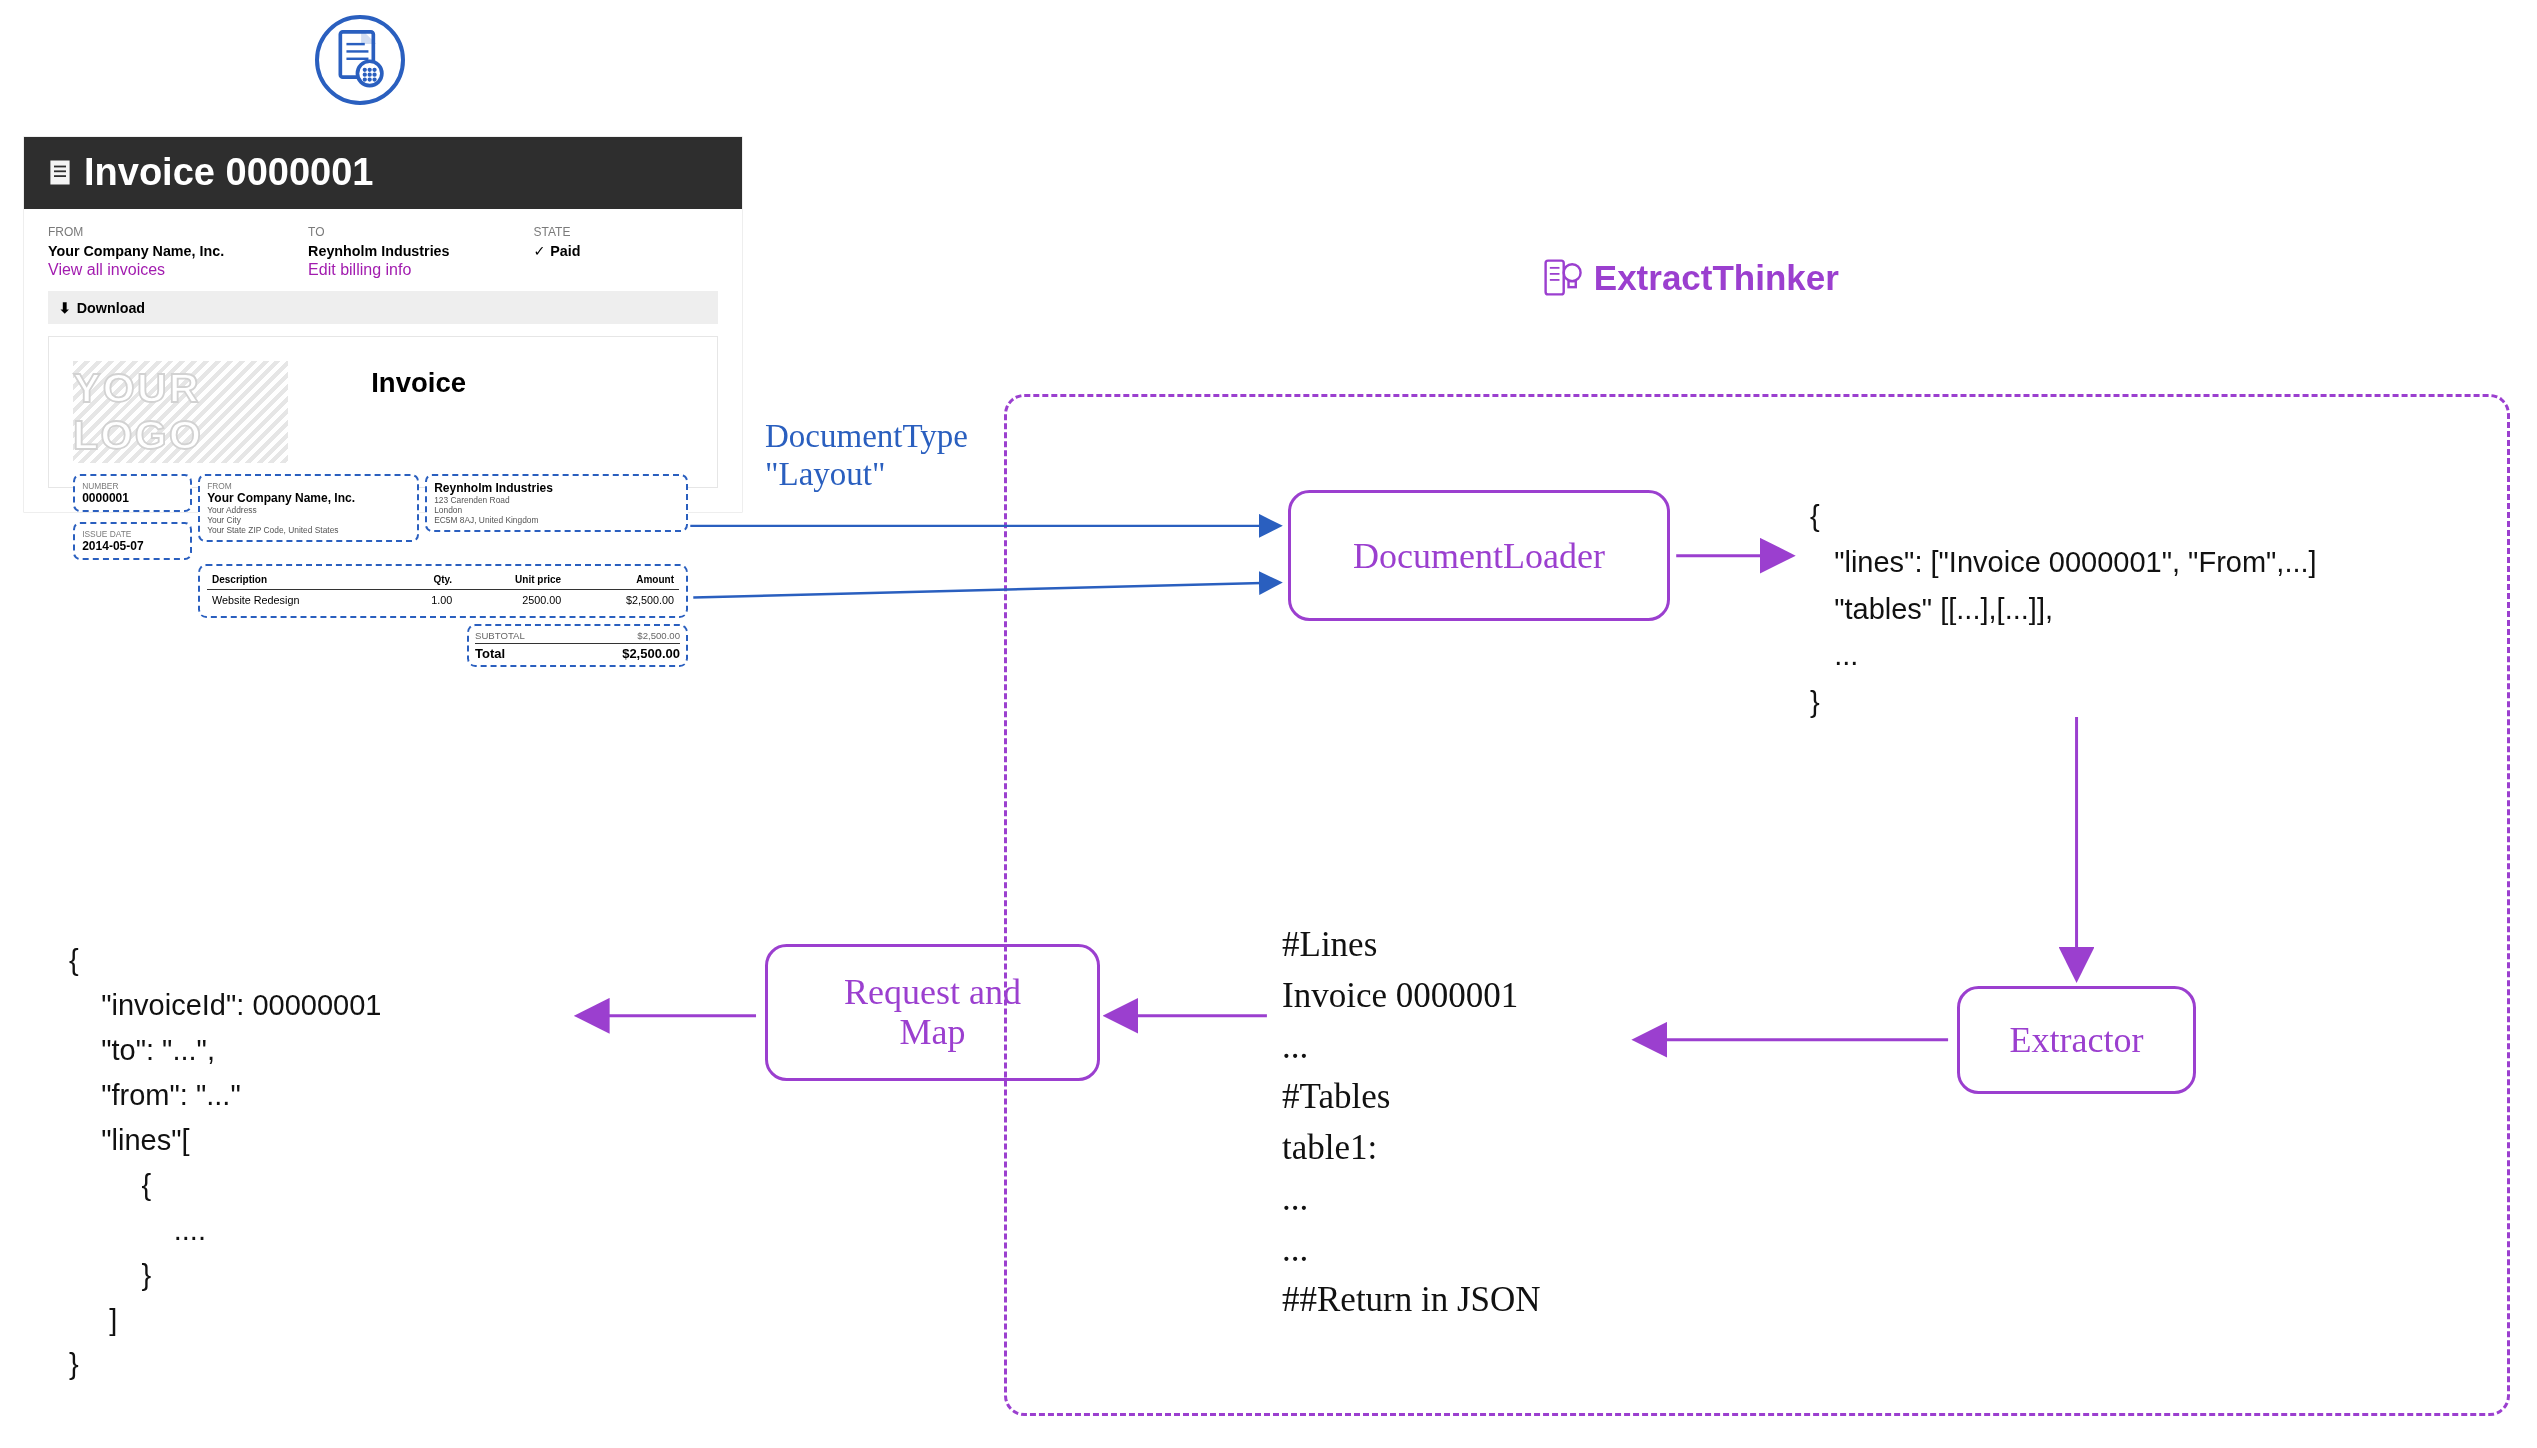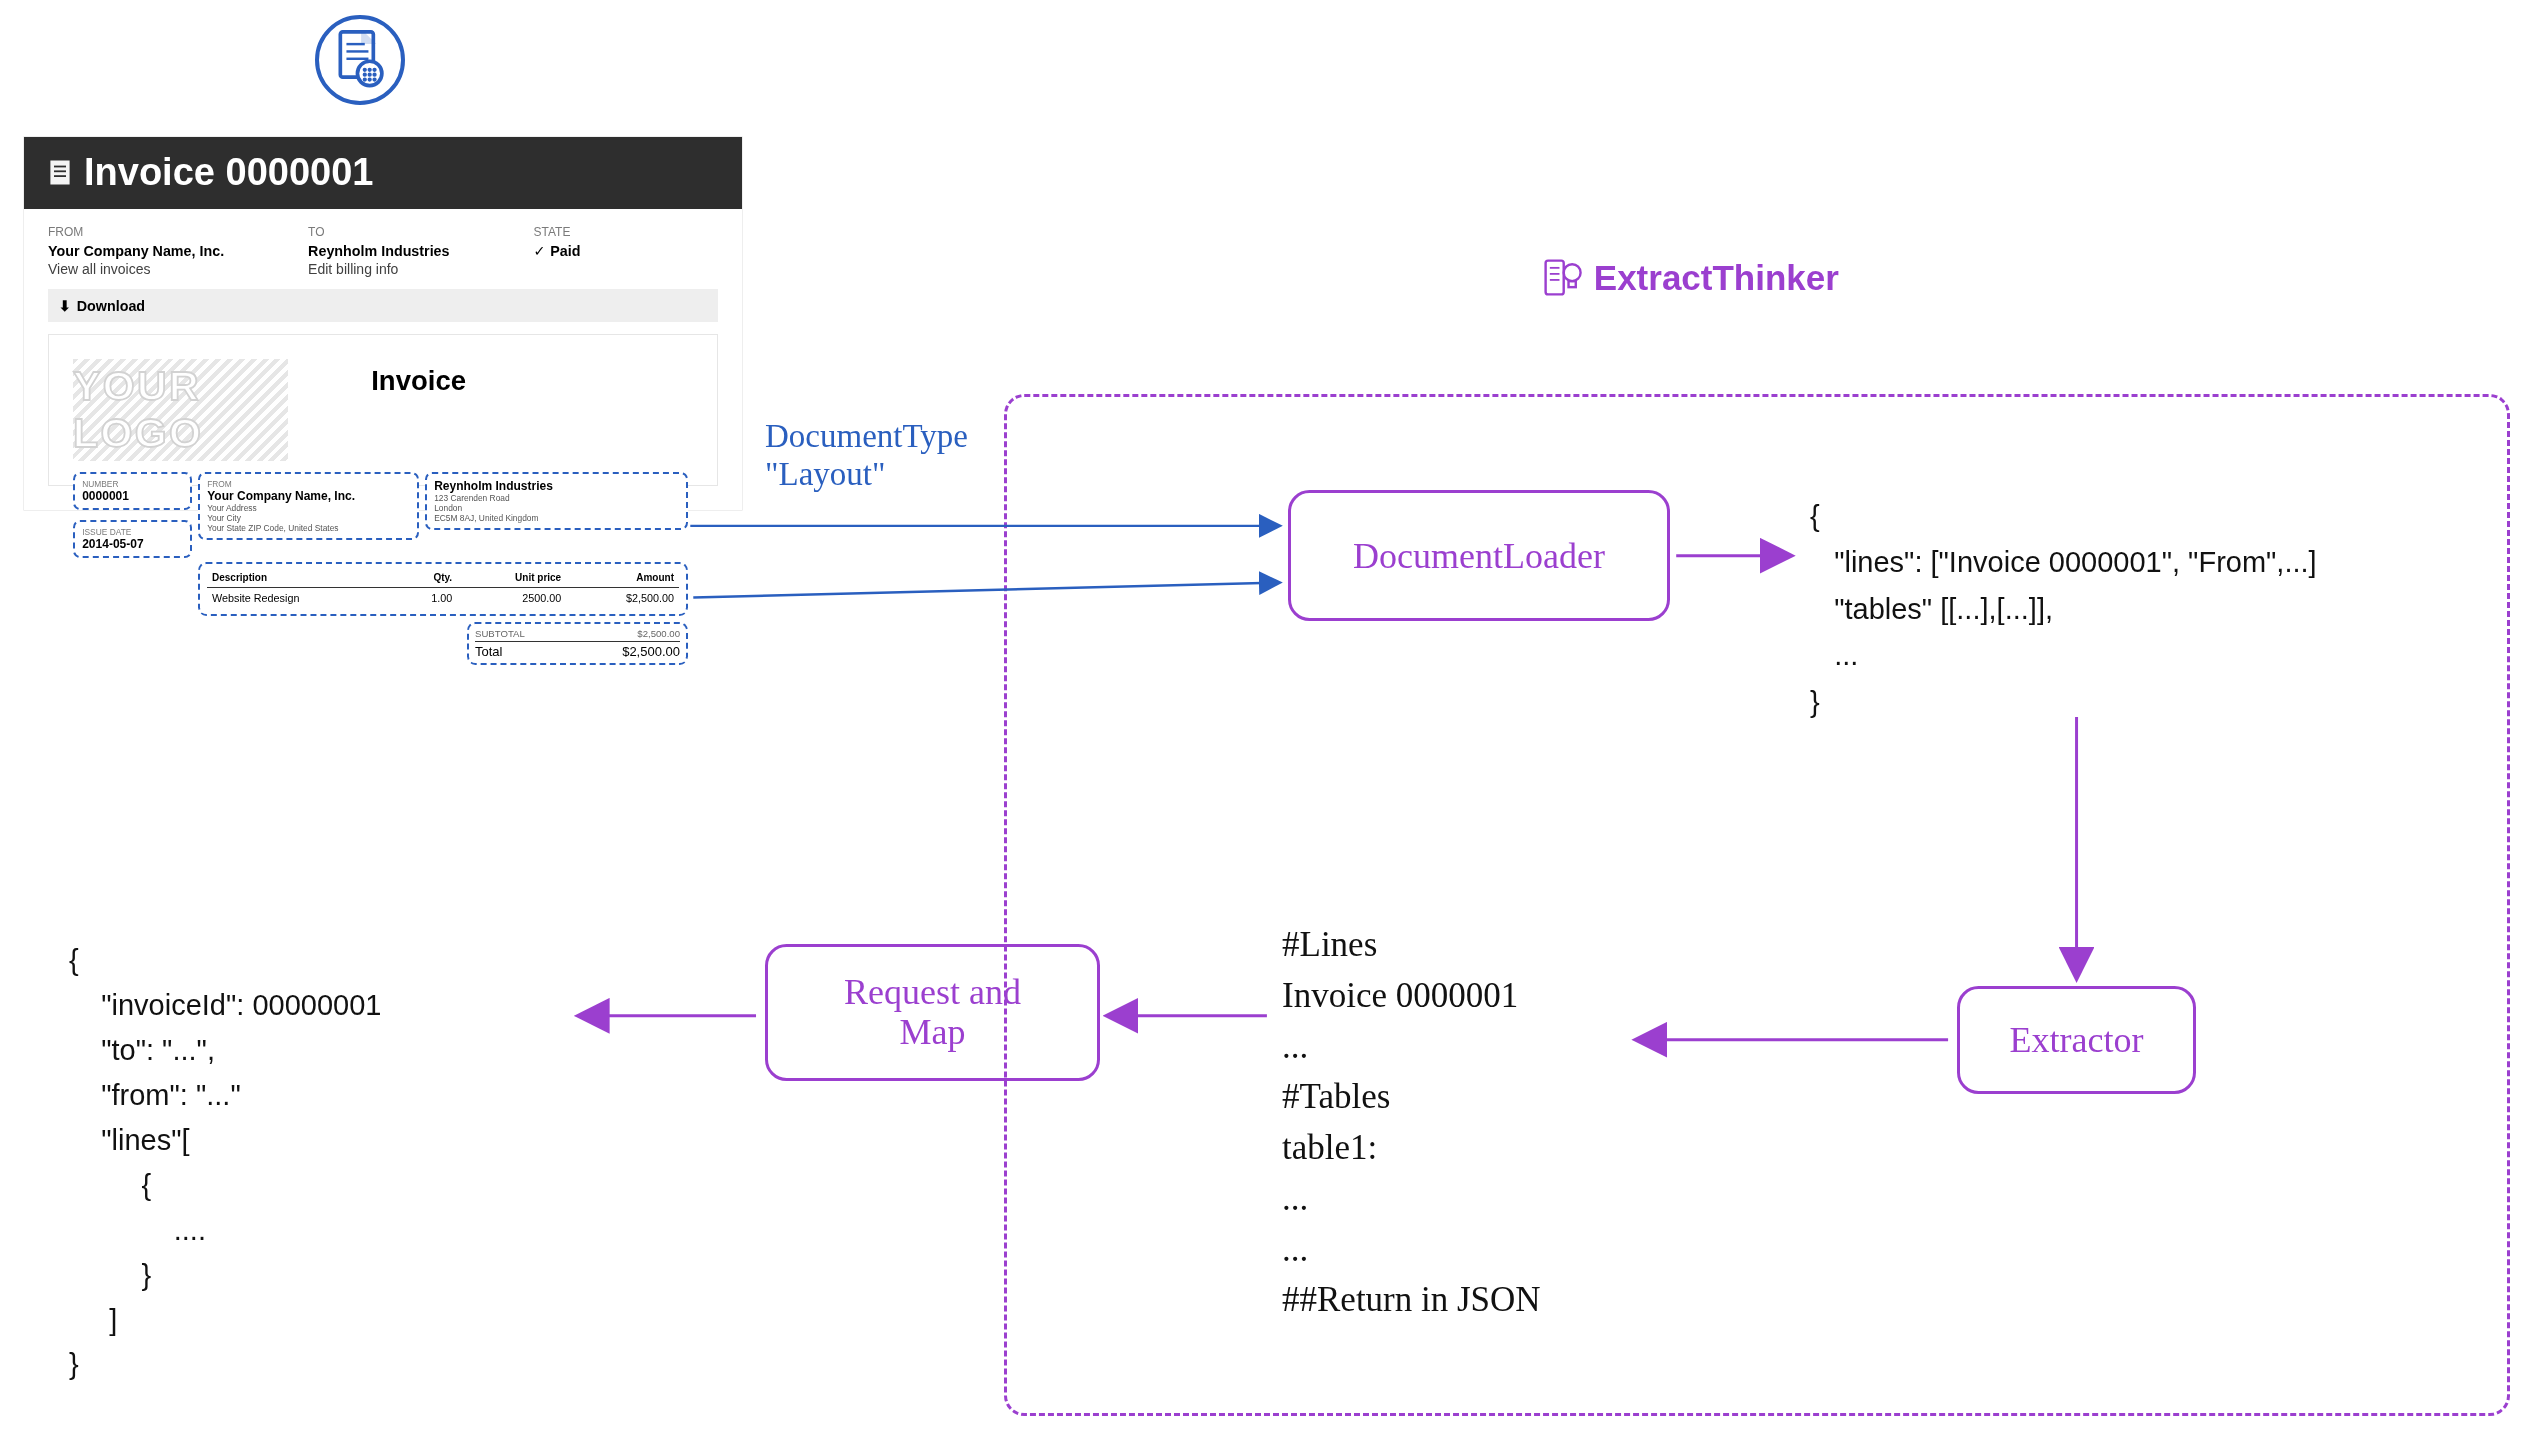--- a/index.html
+++ b/index.html
@@ -7,21 +7,21 @@
   .canvas { position: relative; width: 2538px; height: 1061px; background: #fff; }
 
   
   .invoice-card { position: absolute; left: 24px; top: 137px; width: 718px; background: #fff; box-shadow: 0 0 0 0.6px #e3e3e3; }
   .invoice-header { display: flex; align-items: center; gap: 12px; background: #2e2e2e; color: #fff; padding: 14.3px 24px; }
   .invoice-header-icon svg { display: block; }
   .invoice-title { font-size: 38px; font-weight: 700; }
   .invoice-meta { display: flex; gap: 84px; padding: 16.7px 24px 12px; font-size: 14.3px; }
   .meta-label { color: #7a7a7a; font-size: 12px; margin-bottom: 3.6px; }
   .meta-value { font-weight: 700; }
-  .meta-link { color: #404040; font-size: 14px; margin-top: 2.4px; }
+  .meta-link { color: #a21caf; font-size: 16px; margin-top: 2.4px; }
   .state-row { display: flex; align-items: center; gap: 4.8px; }
   .download-bar { margin: 0 24px 12px; padding: 8.4px 10.8px; background: #eee; font-size: 14.3px; font-weight: 600; display: flex; align-items: center; gap: 6px; }
   .invoice-body { margin: 0 24px 24px; padding: 24px 24px; background: #fff; border: 0.6px solid #e6e6e6; position: relative; }
   .logo-box { width: 215px; height: 102px; position: relative; color: #d9d9d9; }
   .logo-hatch { position: absolute; inset: 0; background: repeating-linear-gradient(135deg, #e6e6e6 0 4.2px, #fff 4.2px 8.4px); }
   .logo-text { position: absolute; inset: 0; display: flex; align-items: center; justify-content: center; font-size: 41px; font-weight: 800; letter-spacing: 2.4px; color:#d2d2d2; -webkit-text-stroke: 1.8px #d2d2d2; -webkit-text-fill-color: #fff; }
   .invoice-word { position: absolute; right: 251px; top: 30px; font-size: 27.5px; font-weight: 800; }
 
   .dashed-chip { position: absolute; border: 2.4px dashed #2a5fbf; border-radius: 7.2px; padding: 4.8px 7.2px; background: #fff; font-size: 10.8px; }
   .chip-num { left: 24px; top: 137px; width: 119px; }
@@ -33,21 +33,21 @@
   .chip-small { font-size: 8.4px; color: #555; line-height: 1.2; }
 
   .dashed-box { position: absolute; border: 2.4px dashed #2a5fbf; border-radius: 8.4px; }
   .table-wrap { left: 149px; top: 227px; width: 490px; height: 54px; padding: 4.8px 7.2px; }
   .tbl { width: 100%; font-size: 10.8px; border-collapse: collapse; }
   .tbl th { text-align: left; font-size: 10px; font-weight: 700; padding: 3.6px 4.8px; border-bottom: 1.2px solid #333; }
   .tbl th.r, .tbl td.r { text-align: right; }
   .tbl td { padding: 3.6px 4.8px; }
   .totals-wrap { position: absolute; left: 418px; top: 287px; width: 221px; border: 2.4px dashed #2a5fbf; border-radius: 8.4px; padding: 3.6px 6px; }
   .subtotal-row { display: flex; justify-content: space-between; font-size: 9.6px; color: #666; }
-  .total-row { display: flex; justify-content: space-between; font-size: 13px; font-weight: 400; border-top: 1.2px solid #333; margin-top: 2.4px; padding-top: 2.4px; }
+  .total-row { display: flex; justify-content: space-between; font-size: 13px; font-weight: 700; border-top: 1.2px solid #333; margin-top: 2.4px; padding-top: 2.4px; }
 
   
   .doc-circle { position: absolute; left: 315px; top: 15px; width: 90px; height: 90px; border: 4.8px solid #2a5fbf; border-radius: 50%; display: flex; align-items: center; justify-content: center; }
 
   
   .pipeline { position: absolute; left: 1004px; top: 394px; width: 1506px; height: 1022px; border: 3.6px dashed #9b3fcf; border-radius: 20.3px; }
 
   
   .pnode { position: absolute; border: 3px solid #9b3fcf; border-radius: 21.5px; color: #9b3fcf; display: flex; align-items: center; justify-content: center; font-family: "Comic Sans MS", "Segoe Script", cursive; font-size: 36px; padding: 1px 24px; white-space: nowrap; }
   .node-loader { left: 1288px; top: 490px; width: 382px; height: 131px; }

